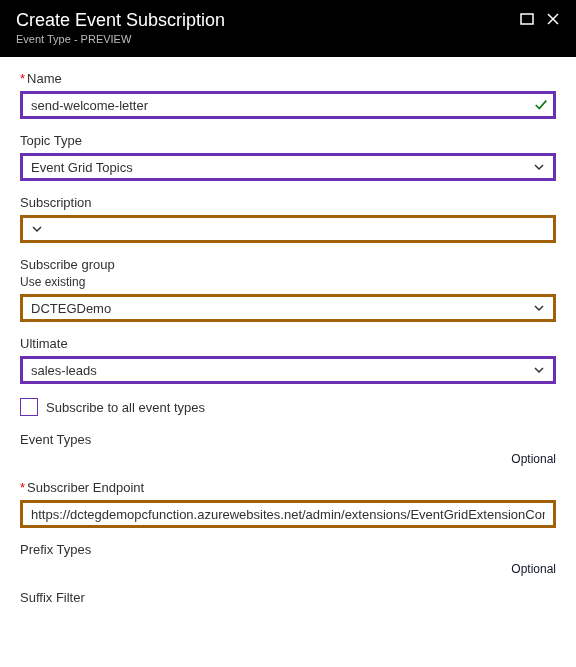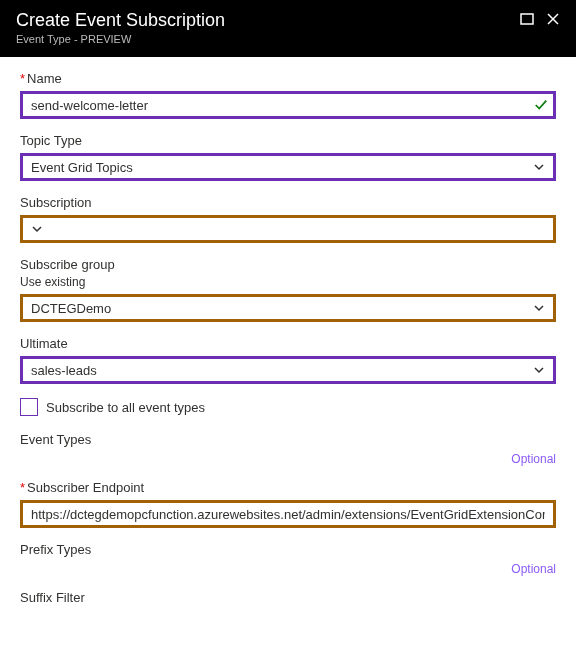--- a/index.html
+++ b/index.html
@@ -84,21 +84,21 @@
       top: 50%;
       transform: translateY(-50%);
       width: 10px;
       height: 10px;
       cursor: pointer;
       color: #767676;
     }
     .optional {
       text-align: right;
       font-size: 12px;
-      color: #8b5cf6;
+      color: #0f172a;
       margin-top: 2px;
     }
     .checkbox-row {
       display: flex;
       align-items: center;
       gap: 8px;
       margin-top: 4px;
       margin-bottom: 16px;
     }
     .checkbox {

